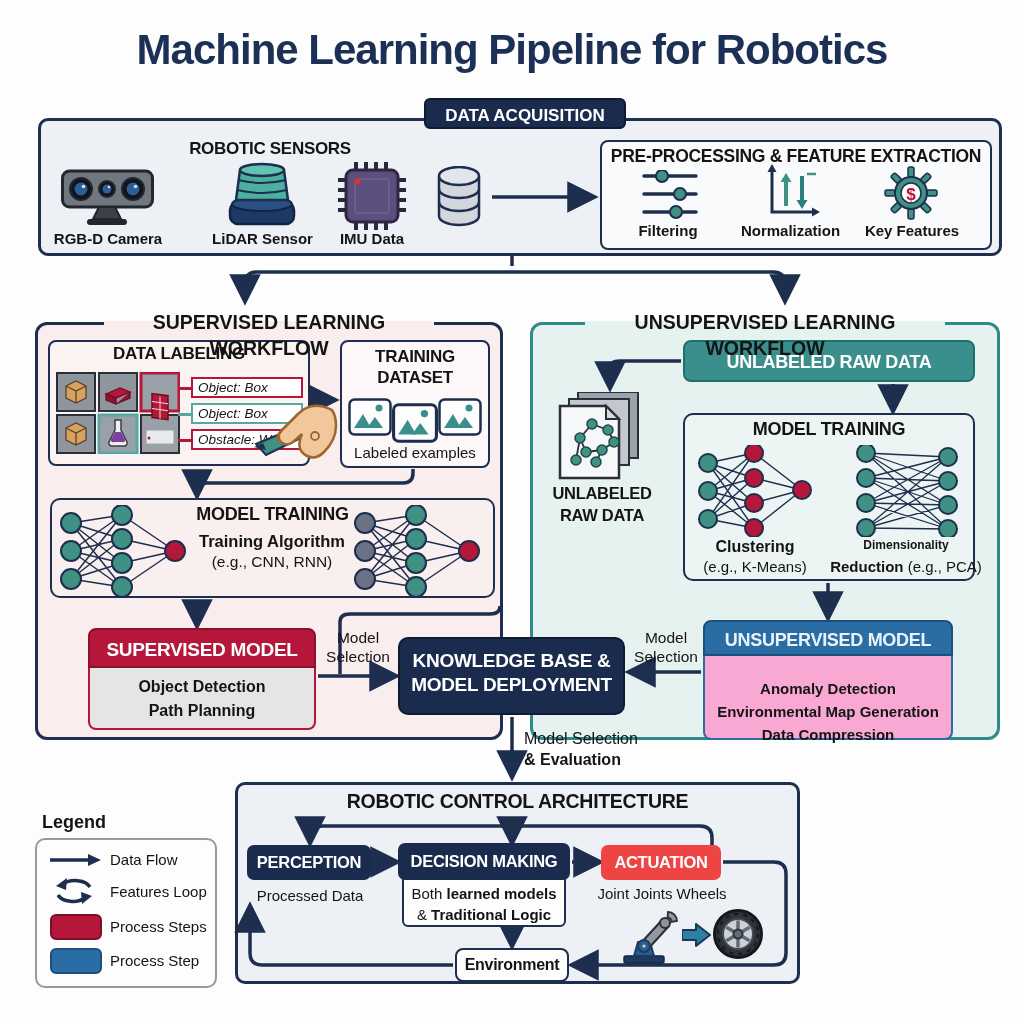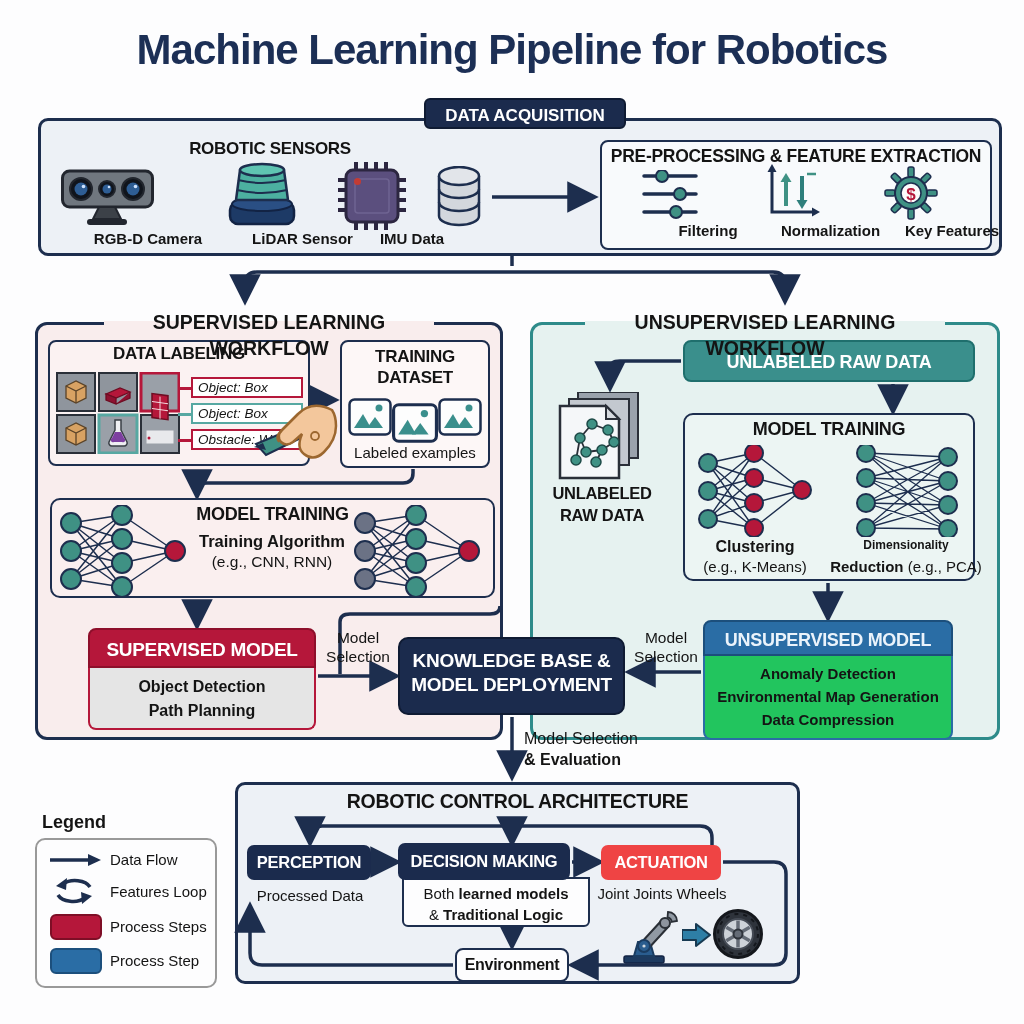--- a/index.html
+++ b/index.html
@@ -7,21 +7,21 @@
   #canvas { position:relative; width:1024px; height:1024px; background:#fdfdfe; overflow:hidden; }
   .abs { position:absolute; }
   .c { text-align:center; }
   .b { font-weight:bold; }
   .hdr { font-weight:bold; letter-spacing:-0.3px; }
   #title { top:26px; left:0; width:1024px; font-size:42px; font-weight:bold; letter-spacing:-1px; color:#1c2f55; text-align:center; }
   .section-chip { height:26px; line-height:26px; font-size:19.5px; font-weight:bold; text-align:center; z-index:6; }
   .tag { height:21px; line-height:18px; background:#fff; font-size:13.5px; padding-left:5px; z-index:5;font-style:italic; }
   svg { display:block; }
   .lbl15 { font-size:15px; }
-  .icap { font-size:15px; font-weight:bold; text-align:center;margin-left:40px; }
+  .icap { font-size:15px; font-weight:bold; text-align:center; }
 </style>
 </head>
 <body>
 
 <div id="canvas">
 
   <svg class="abs" style="left:0;top:0;z-index:3" width="1024" height="1024" viewBox="0 0 1024 1024">
     <defs>
       <marker id="ah" markerWidth="9" markerHeight="9" refX="6.5" refY="4.5" orient="auto">
         <path d="M0,0 L9,4.5 L0,9 Z" fill="#1d2e4e"></path>
@@ -361,35 +361,35 @@
   </svg>
   <div class="abs c b" style="left:690px;top:538px;width:130px;font-size:16px;z-index:5">Clustering</div>
   <div class="abs c" style="left:690px;top:558px;width:130px;font-size:15px;z-index:5">(e.g., K-Means)</div>
   <div class="abs c b" style="left:830px;top:538px;width:152px;font-size:12px;z-index:5">Dimensionality</div>
   <div class="abs c" style="left:824px;top:558px;width:164px;font-size:15px;z-index:5">
     <b>Reduction</b><span> (e.g., PCA)</span>
   </div>
 
   <div class="abs" style="left:703px;top:620px;width:250px;z-index:4">
     <div class="hdr c" style="height:36px;line-height:36px;background:#2a6da5;border:2px solid #1c4f7c;border-radius:8px 8px 0 0;color:#eaf3fb;font-size:18px">UNSUPERVISED MODEL</div>
-    <div style="height:84px;background:#22c55e;border:2.5px solid #2a6da5;border-top:none;border-radius:0 0 8px 8px;padding-top:6px">
+    <div style="height:84px;background:#f9a8d4;border:2.5px solid #2a6da5;border-top:none;border-radius:0 0 8px 8px;padding-top:21px">
       <div class="c b" style="font-size:15px;line-height:23px">Anomaly Detection</div>
       <div class="c b" style="font-size:15px;line-height:23px">Environmental Map Generation</div>
       <div class="c b" style="font-size:15px;line-height:23px">Data Compression</div>
     </div>
   </div>
 
   <div class="abs" style="left:235px;top:782px;width:565px;height:202px;background:#edf1f6;border:3px solid #1d2e4e;border-radius:10px;z-index:2"></div>
   <div class="abs hdr c" style="left:235px;top:790px;width:565px;font-size:19.5px;z-index:4">ROBOTIC CONTROL ARCHITECTURE</div>
 
   <div class="abs hdr c" style="left:247px;top:845px;width:124px;height:35px;line-height:35px;background:#1b2b4d;border-radius:7px;color:#fff;font-size:16.5px;z-index:4">PERCEPTION</div>
   <div class="abs c" style="left:240px;top:887px;width:140px;font-size:15px;z-index:4">Processed Data</div>
 
   <div class="abs hdr c" style="left:398px;top:843px;width:172px;height:37px;line-height:37px;background:#1b2b4d;border-radius:7px;color:#fff;font-size:16.5px;z-index:5">DECISION MAKING</div>
-  <div class="abs c" style="left:402px;top:877px;width:188px;height:50px;background:#fdfdfe;border:2px solid #1d2e4e;border-radius:0 0 6px 6px;padding-top:4px;font-size:15px;line-height:21px;z-index:4">
+  <div class="abs c" style="left:402px;top:877px;width:164px;height:50px;background:#fdfdfe;border:2px solid #1d2e4e;border-radius:0 0 6px 6px;padding-top:4px;font-size:15px;line-height:21px;z-index:4">
     <span>Both </span><b>learned models</b><br>
     <span>&amp; </span><b>Traditional Logic</b>
   </div>
 
   <div class="abs hdr c" style="left:601px;top:845px;width:120px;height:35px;line-height:35px;background:#ef4444;border-radius:7px;color:#fff;font-size:16.5px;z-index:4">ACTUATION</div>
   <div class="abs c" style="left:592px;top:885px;width:140px;font-size:15px;z-index:4">Joint Joints Wheels</div>
 
   <svg class="abs" style="left:618px;top:902px;z-index:4" width="60" height="62" viewBox="0 0 60 62">
     <rect x="6" y="54" width="40" height="7" rx="2" fill="#1d3a5f" stroke="#122344" stroke-width="1.5"></rect>
     <path d="M16,54 L20,40 H32 L36,54 Z" fill="#2a5d8f" stroke="#1a3c61" stroke-width="2"></path>

